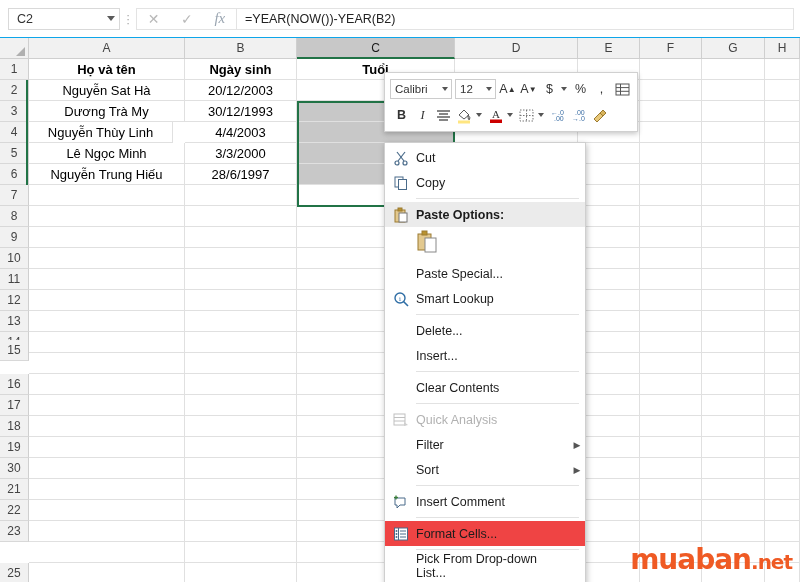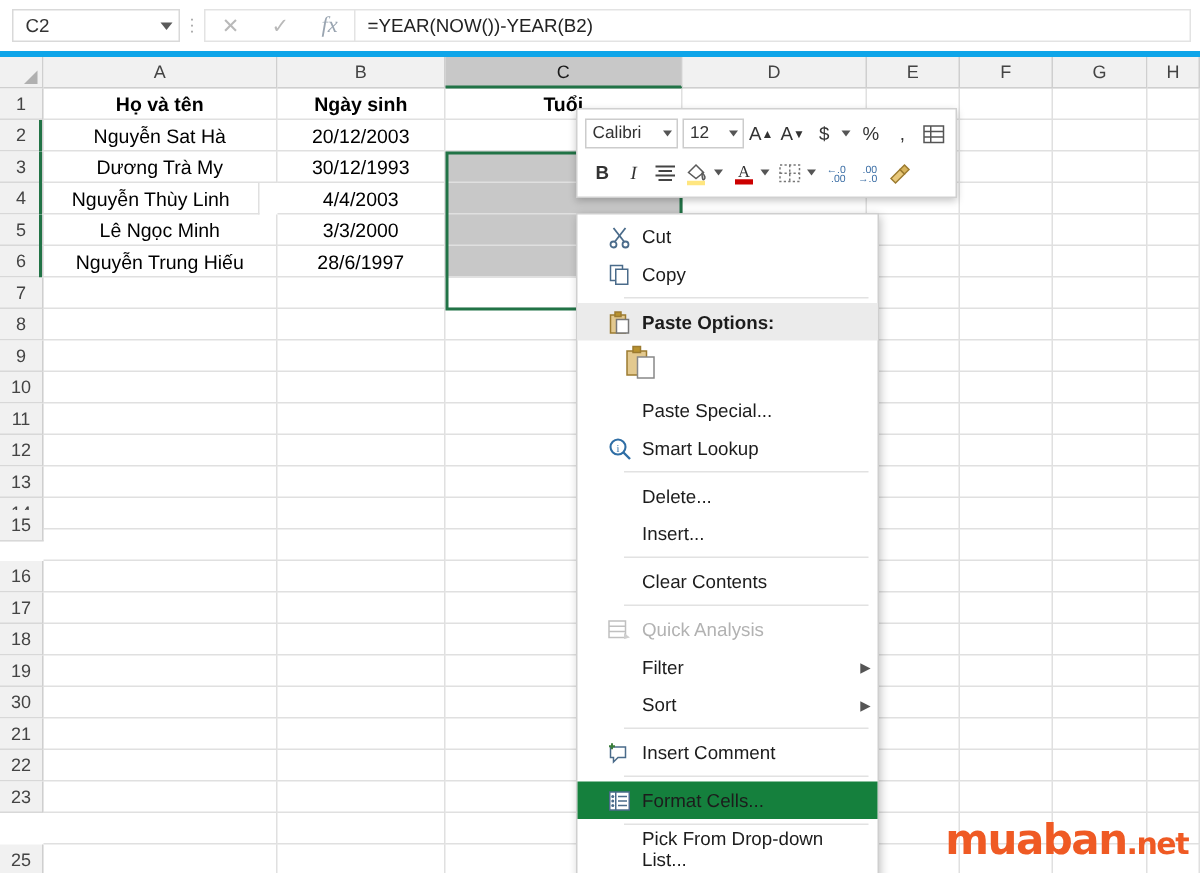--- a/index.html
+++ b/index.html
@@ -8,21 +8,21 @@
     font-family: "Liberation Sans", sans-serif;
     background: #ffffff;
     overflow: hidden;
   }
   #app { position: relative; width: 800px; height: 582px; background:#fff; }
 
   
   .formula-bar {
     position:absolute; left:0; top:0; width:800px; height:38px;
     background:#ffffff; display:flex; align-items:center;
-    border-bottom:4px solid #0ea5e9;
+    border-bottom:1px solid #0ea5e9;
   }
   .name-box {
     margin-left:8px; width:112px; height:22px;
     border:1px solid #d9d9d9; background:#fff;
     display:flex; align-items:center; padding:0 4px 0 8px;
     font-size:12.5px; color:#333;
   }
   .name-box .nb-text { flex:1; }
   .nb-caret { width:0;height:0;border-left:4px solid transparent;border-right:4px solid transparent;border-top:5px solid #5a5a5a; }
   .fb-dots { width:16px; text-align:center; color:#9a9a9a; font-size:11px; letter-spacing:0; line-height:4px; }
@@ -100,24 +100,24 @@
   .sup { font-size:8px; vertical-align:super; }
 
   
   .ctx {
     position:absolute; left:384px; top:142px; width:202px;
     background:#ffffff; border:1px solid #cfcfcf;
     box-shadow:1px 2px 6px rgba(0,0,0,.25); z-index:20;
     padding:2px 0;
   }
   .ctx-item {
-    display:flex; align-items:center; height:25px; padding-left:12px;
+    display:flex; align-items:center; height:25px; padding-left:0;
     font-size:12.5px; color:#1c1c1c; position:relative;
   }
-  .ctx-item.hl { background:#15803d; }
+  .ctx-item.hl { background:#ef4444; }
   .ctx-item.bold-label { font-weight:bold; background:#ebebeb; }
   .ctx-item.disabled { color:#b2b2b2; }
   .ctx-ico { width:31px; min-width:31px; display:flex; align-items:center; justify-content:center; }
   .ctx-lbl { flex:1; }
   .ctx-arrow { width:16px; text-align:center; font-size:9px; color:#555; }
   .ctx-sep { height:1px; background:#e2e2e2; margin:3px 6px 3px 31px; }
   .ctx-paste-row { height:34px; display:flex; align-items:center; }
 
   
   .watermark {

